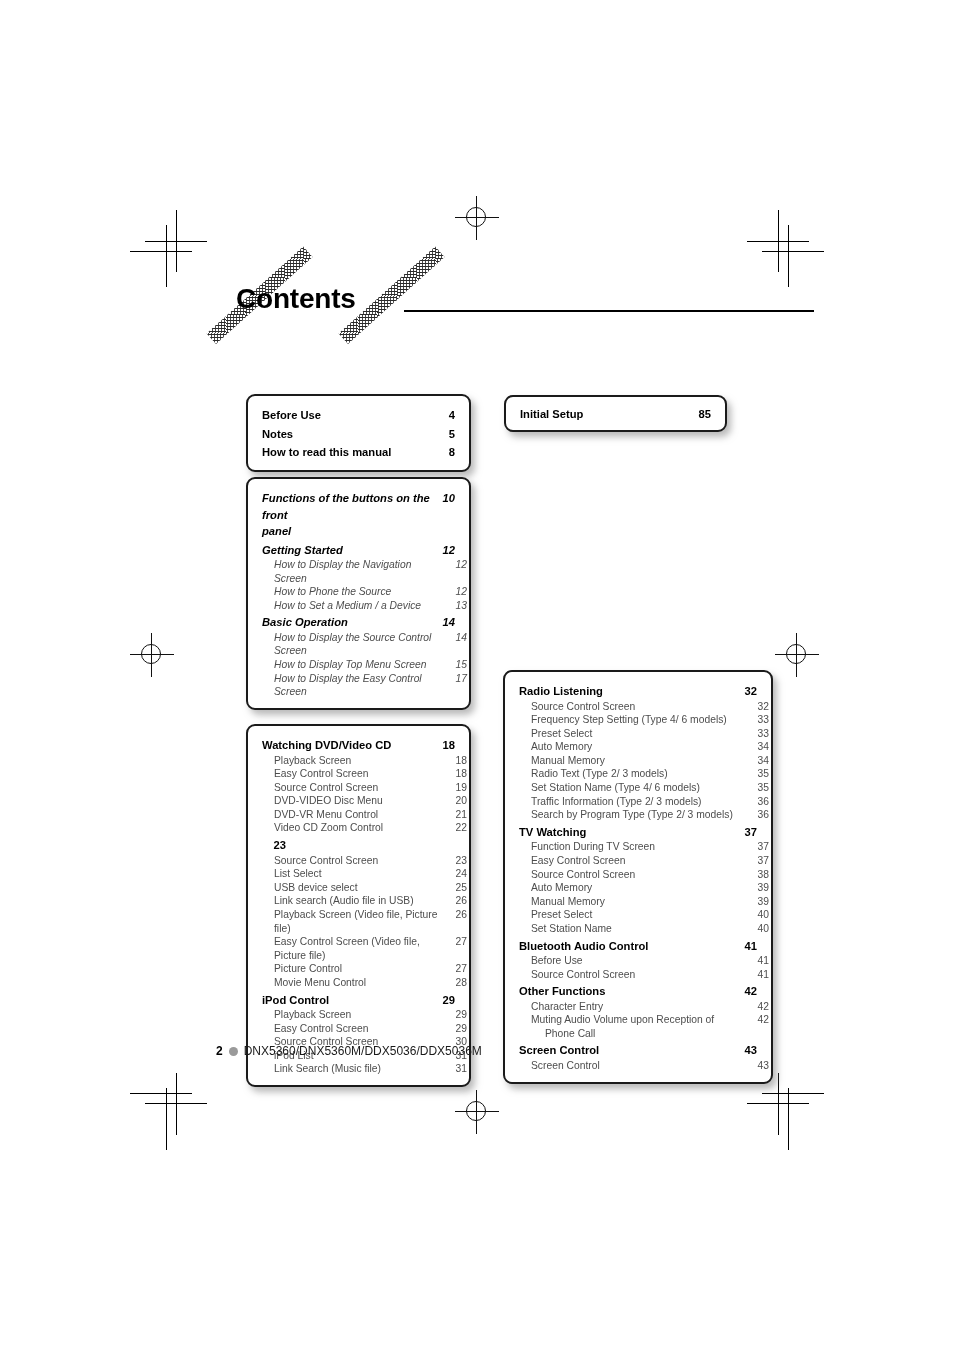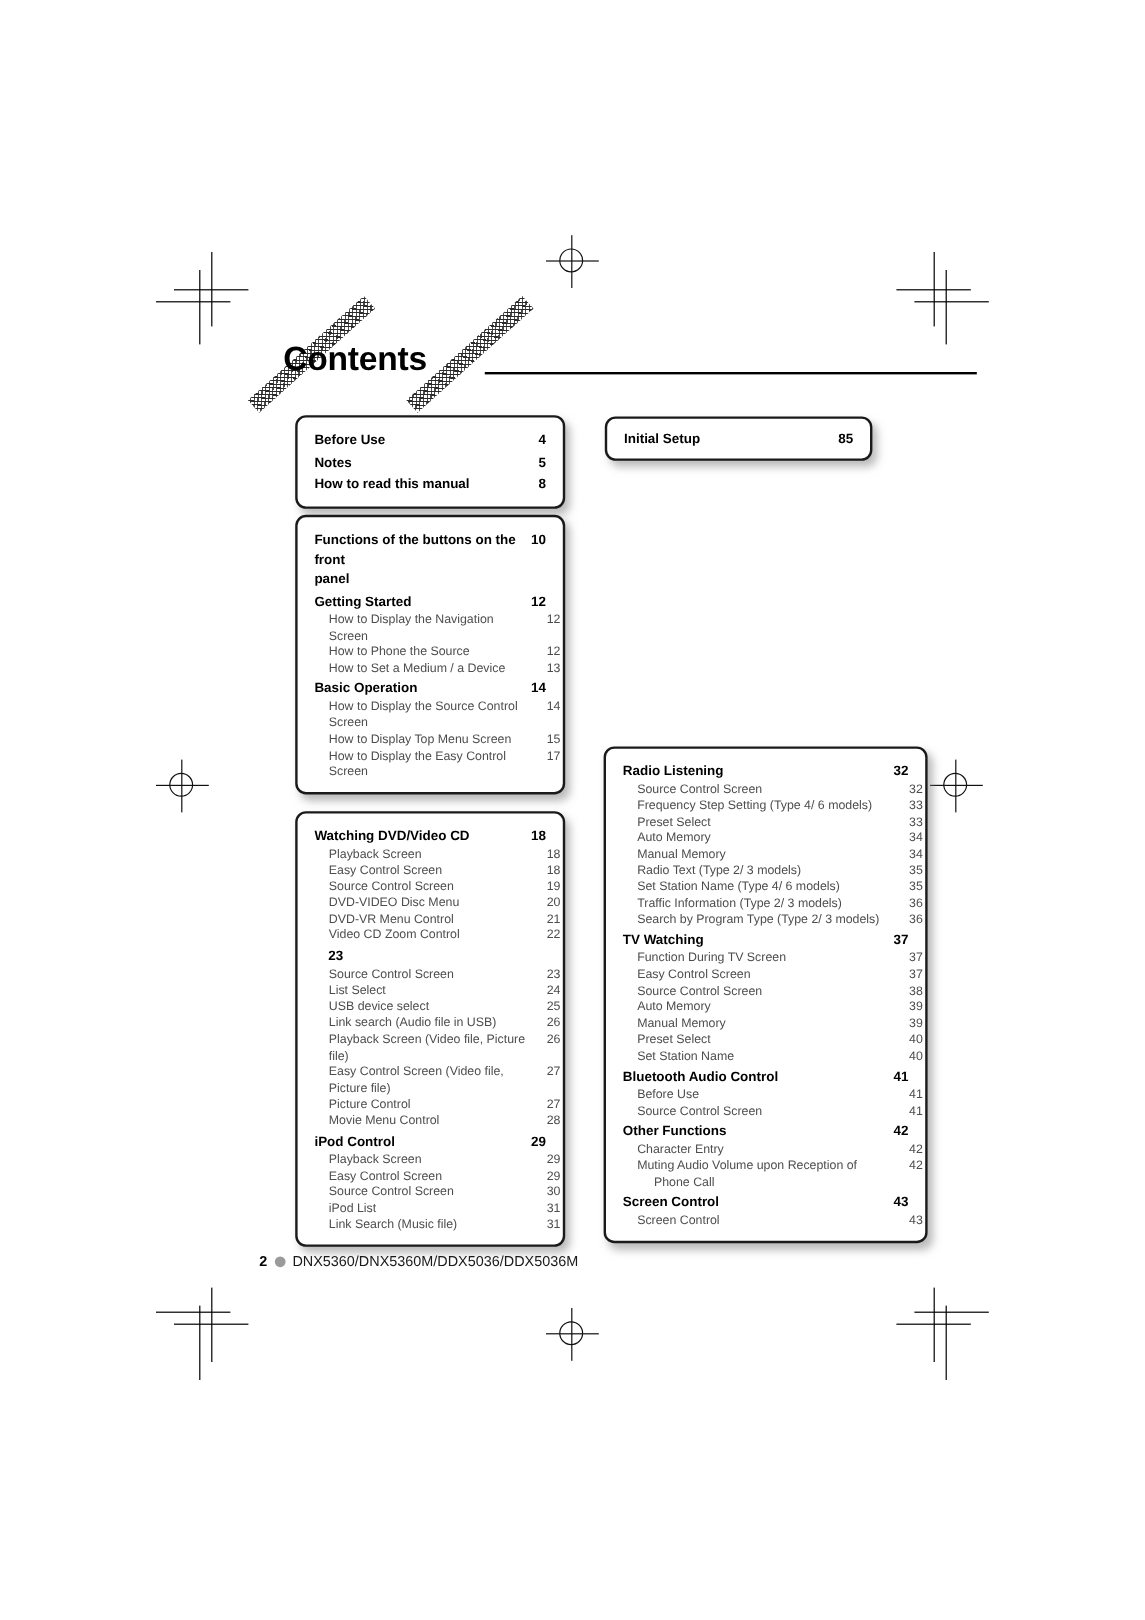--- a/index.html
+++ b/index.html
@@ -85,20 +85,21 @@
 
   
   .toc-box {
     position: absolute;
     background: #ffffff;
     border: 2px solid #1a1a1a;
     border-radius: 9px;
     box-sizing: border-box;
     box-shadow: 4px 5px 7px rgba(130,130,130,0.55);
     padding: 9px 14px 9px 14px;
+    margin-top: 48px;
   }
 
   .entry {
     display: flex;
     align-items: baseline;
     width: 100%;
   }
   .entry .label { flex: 1 1 auto; }
   .entry .page {
     flex: 0 0 auto;
@@ -238,21 +239,21 @@
     </div>
   </div>
 
 <div class="toc-box" id="box-initial-setup" style="left:504px; top:347px; width:223px; padding-top:7px; padding-bottom:7px;">
     <div class="entry major">
       <span class="label">Initial Setup</span>
       <span class="page">85</span>
     </div>
   </div>
 
-<div class="toc-box" id="box-basics" style="left:246px; top:429px; width:225px;">
+<div class="toc-box" id="box-basics" style="left:246px; top:429px; width:225px;font-style:italic;">
     <div class="entry major wrap">
       <span class="label">Functions of the buttons on the front<span class="cont">panel</span></span>
       <span class="page">10</span>
     </div>
     <div class="entry major">
       <span class="label">Getting Started</span>
       <span class="page">12</span>
     </div>
     <div class="entry minor">
       <span class="label">How to Display the Navigation Screen</span>

